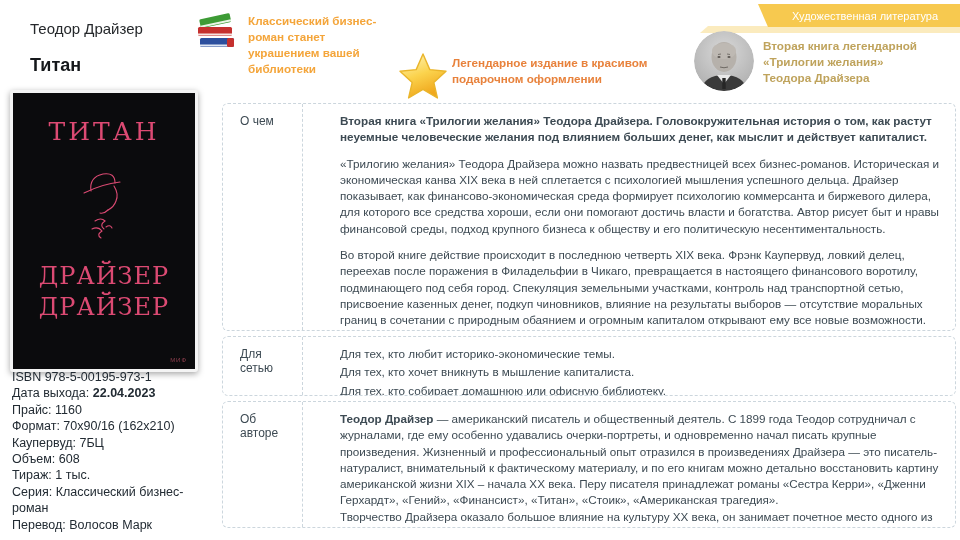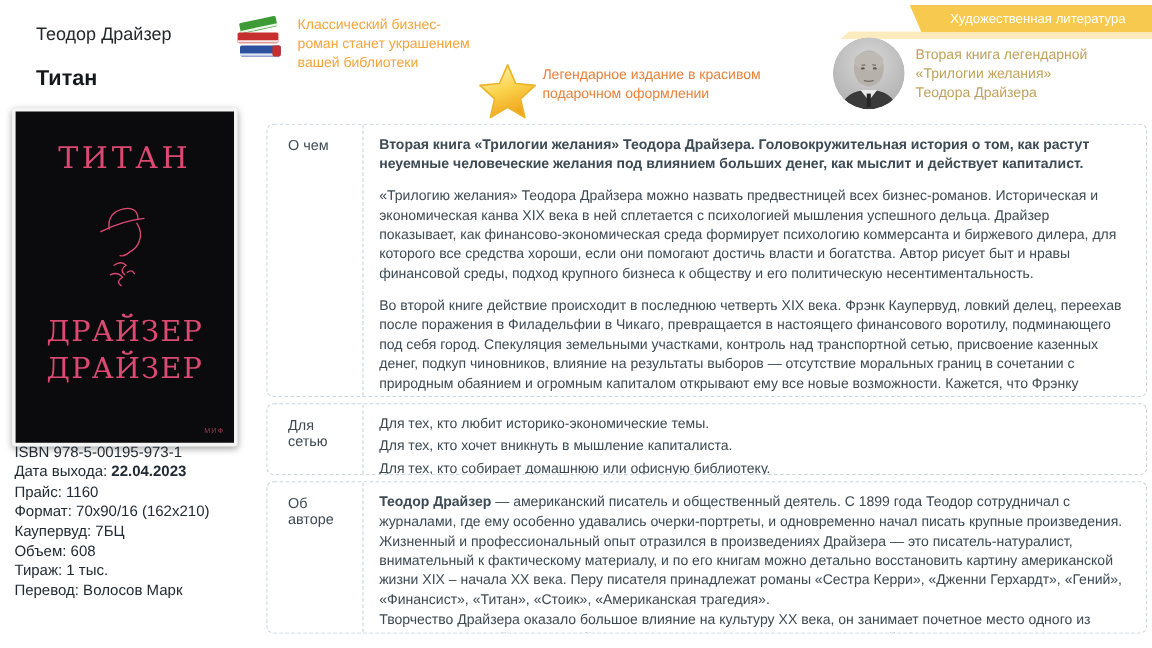--- a/index.html
+++ b/index.html
@@ -4,21 +4,21 @@
 <style>
   html,body{margin:0;padding:0;background:#fff;}
   #canvas{position:relative;width:960px;height:540px;background:#ffffff;overflow:hidden;
           font-family:"Liberation Sans",sans-serif;}
 
   
   .author-name{position:absolute;left:30px;top:20px;font-size:15px;color:#25282b;}
   .book-title{position:absolute;left:30px;top:55px;font-size:18px;font-weight:bold;color:#15181b;}
 
   
-  .hl-text{position:absolute;font-size:11.7px;line-height:16px;}
+  .hl-text{position:absolute;font-size:11.7px;line-height:16px;font-weight:bold;}
   .hl-books{left:248px;top:13px;width:150px;}
   .hl-star{left:452px;top:55px;width:205px;}
   .hl-author{left:763px;top:38px;width:160px;}
   .icon-books{position:absolute;left:194px;top:12px;}
   .icon-star{position:absolute;left:398px;top:52px;}
   .author-photo{position:absolute;left:694px;top:31px;width:60px;height:60px;border-radius:50%;overflow:hidden;}
 
   
   .badge{position:absolute;top:4px;height:23px;font-size:11px;display:flex;align-items:center;justify-content:center;box-sizing:border-box;}
   .badge1{left:593px;width:175px;clip-path:polygon(5px 0,165px 0,175px 100%,0 100%);}
@@ -36,21 +36,21 @@
          font-family:"DejaVu Serif",serif;font-size:24px;line-height:31px;letter-spacing:1px;}
   .cover-publisher{position:absolute;right:8px;bottom:6px;font-size:6px;letter-spacing:1px;}
 
   
   .details{position:absolute;left:12px;top:369px;width:195px;font-size:12.5px;line-height:16.4px;color:#222b33;}
   .details .lbl{}
   .details .val-bold{font-weight:bold;}
 
   
   .box{position:absolute;left:222px;width:734px;border:1px dashed #ccd6dd;border-radius:6px;
-       box-sizing:border-box;display:flex;overflow:hidden;background:#fff;}
+       box-sizing:border-box;display:flex;overflow:hidden;background:#fff;gap:24px;}
   .box-label{flex:0 0 80px;width:80px;box-sizing:border-box;border-right:1px dashed #ccd6dd;
        padding:10px 8px 0 17px;font-size:12px;color:#3d4a53;}
   .box-content{flex:1;padding:9px 16px 0 13px;font-size:11.7px;line-height:16.3px;color:#3d4a53;}
   .box-content p{margin:0;}
   .sec-about .box-content p{margin-bottom:10px;}
   .sec-for-whom .box-content p{margin-bottom:2px;}
   .sec-author .box-content p{margin-bottom:0;}
   .para-bold{font-weight:bold;}
   .lead-bold{font-weight:bold;}
   .box.sec-about{top:103px;height:228px;}
@@ -149,20 +149,21 @@
   </div>
 
   <div class="details">
       <div><span class="lbl">ISBN</span><span> 978-5-00195-973-1</span></div>
       <div><span class="lbl">Дата выхода:</span><span class="val-bold"> 22.04.2023</span></div>
       <div><span class="lbl">Прайс:</span><span> 1160</span></div>
       <div><span class="lbl">Формат:</span><span> 70x90/16 (162x210)</span></div>
       <div><span class="lbl">Каупервуд:</span><span> 7БЦ</span></div>
       <div><span class="lbl">Объем:</span><span> 608</span></div>
       <div><span class="lbl">Тираж:</span><span> 1 тыс.</span></div>
+      <div><span class="lbl">Серия:</span><span> Классический бизнес-роман</span></div>
       <div><span class="lbl">Перевод:</span><span> Волосов Марк</span></div>
     </div>
 
   <div>
       <div class="box sec-about">
         <div class="box-label">О чем</div>
         <div class="box-content">
           <p class="para-bold">Вторая книга «Трилогии желания» Теодора Драйзера. Головокружительная история о том, как растут неуемные человеческие желания под влиянием больших денег, как мыслит и действует капиталист.</p>
           <p>«Трилогию желания» Теодора Драйзера можно назвать предвестницей всех бизнес-романов. Историческая и экономическая канва XIX века в ней сплетается с психологией мышления успешного дельца. Драйзер показывает, как финансово-экономическая среда формирует психологию коммерсанта и биржевого дилера, для которого все средства хороши, если они помогают достичь власти и богатства. Автор рисует быт и нравы финансовой среды, подход крупного бизнеса к обществу и его политическую несентиментальность.</p>
           <p>Во второй книге действие происходит в последнюю четверть XIX века. Фрэнк Каупервуд, ловкий делец, переехав после поражения в Филадельфии в Чикаго, превращается в настоящего финансового воротилу, подминающего под себя город. Спекуляция земельными участками, контроль над транспортной сетью, присвоение казенных денег, подкуп чиновников, влияние на результаты выборов — отсутствие моральных границ в сочетании с природным обаянием и огромным капиталом открывают ему все новые возможности. Кажется, что Фрэнку подчиняется весь мир. Но однажды этот шаблон сломается.</p>

